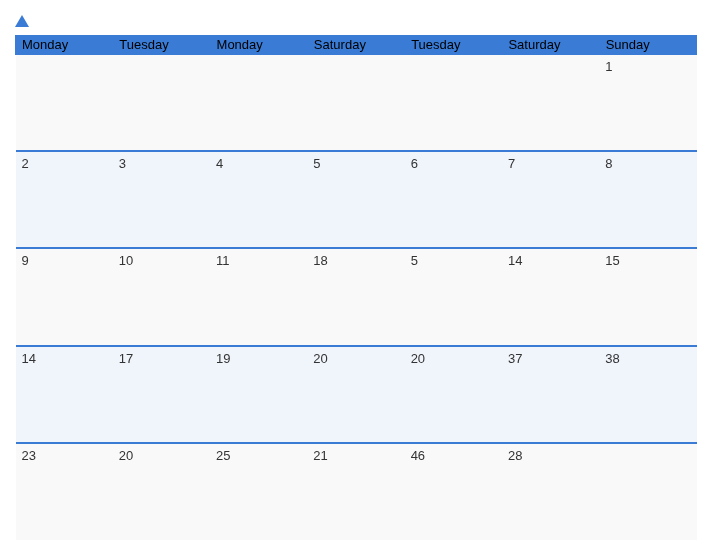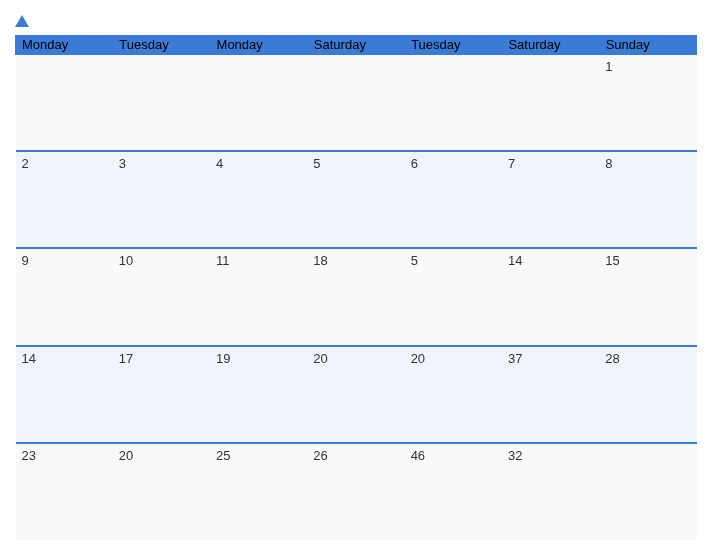--- a/index.html
+++ b/index.html
@@ -160,26 +160,26 @@
           <td><span class="day-num">14</span></td>
           <td><span class="day-num">15</span></td>
         </tr>
         <tr class="week-row">
           <td><span class="day-num">14</span></td>
           <td><span class="day-num">17</span></td>
           <td><span class="day-num">19</span></td>
           <td><span class="day-num">20</span></td>
           <td><span class="day-num">20</span></td>
           <td><span class="day-num">37</span></td>
-          <td><span class="day-num">28</span></td>
+          <td><span class="day-num">38</span></td>
         </tr>
         <tr class="week-row">
           <td><span class="day-num">23</span></td>
           <td><span class="day-num">20</span></td>
           <td><span class="day-num">25</span></td>
-          <td><span class="day-num">26</span></td>
+          <td><span class="day-num">21</span></td>
           <td><span class="day-num">46</span></td>
-          <td><span class="day-num">32</span></td>
+          <td><span class="day-num">28</span></td>
           <td class="empty"></td>
         </tr>
       </tbody>
   </table>
 </div>
 
 </body></html>

